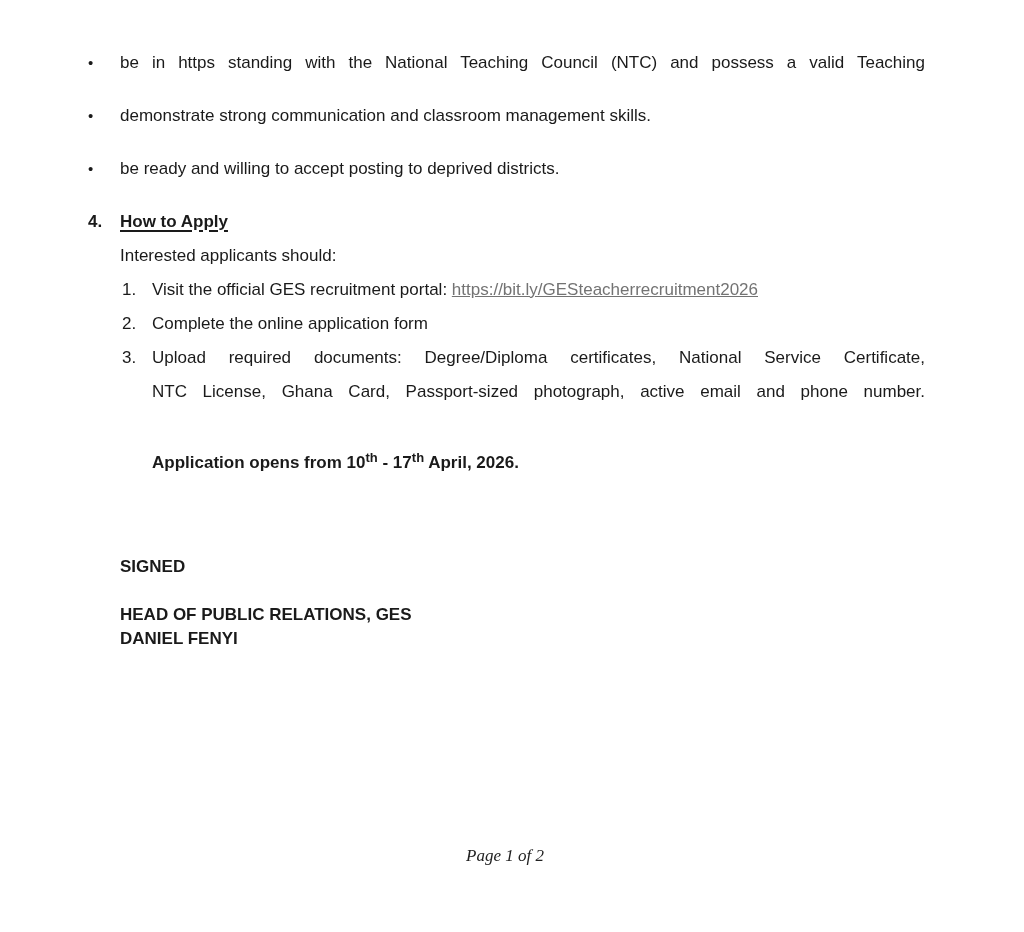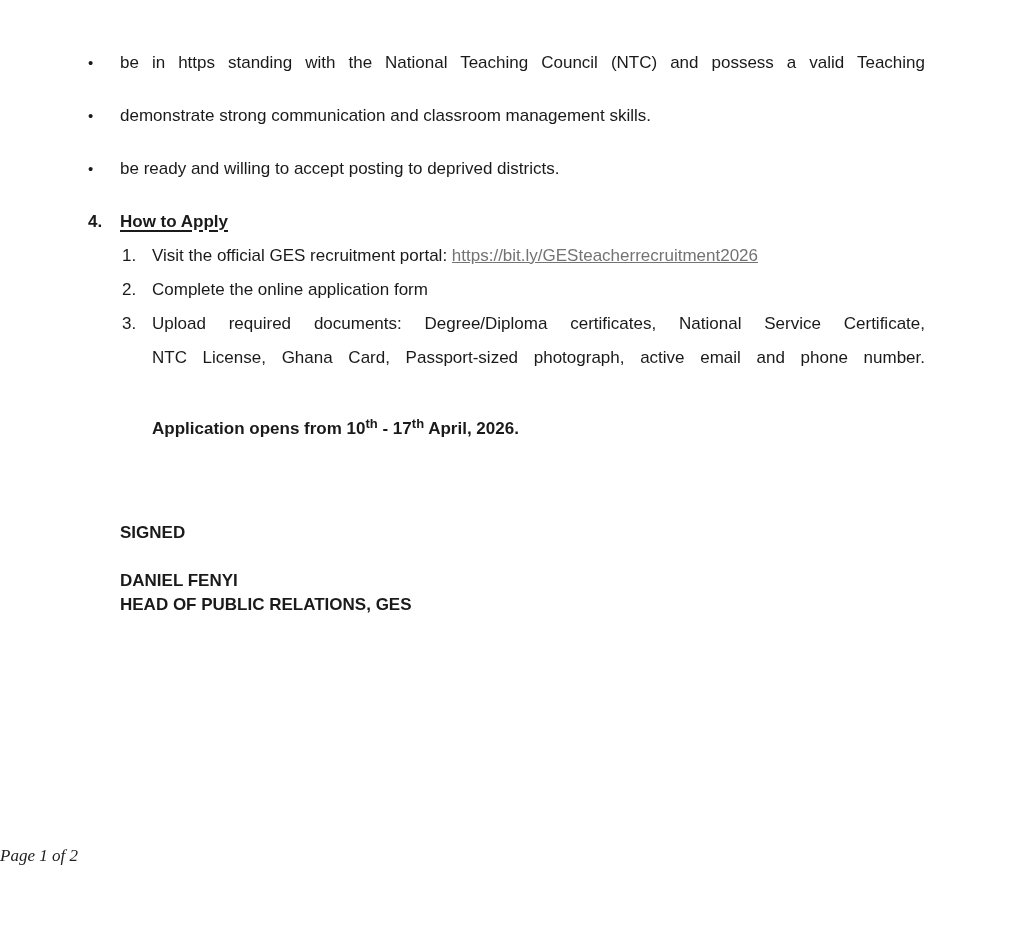--- a/index.html
+++ b/index.html
@@ -95,21 +95,21 @@
     margin-top: 19px;
     padding-left: 32px;
     font-weight: bold;
     line-height: 24px;
   }
   .footer {
     position: absolute;
     left: 0;
     right: 14px;
     top: 845px;
-    text-align: left;
+    text-align: center;
     font-family: "Liberation Serif", serif;
     font-style: italic;
     font-size: 17px;
     line-height: 22px;
     color: #222222;
   }
 </style>
 </head>
 <body>
 
@@ -135,20 +135,21 @@
       <div class="btext">
         <div>be ready and willing to accept posting to deprived districts.</div>
       </div>
     </div>
 
     <div class="section-heading">
       <span class="marker">4.</span>
       <span class="title">How to Apply</span>
     </div>
 
+    <div class="intro">Interested applicants should:</div>
 
     <div class="num-item">
       <span class="num">1.</span>
       <div class="ntext">
         <span>Visit the official GES recruitment portal: </span><a class="doc-link">https://bit.ly/GESteacherrecruitment2026</a>
       </div>
     </div>
 
     <div class="num-item">
       <span class="num">2.</span>
@@ -163,20 +164,20 @@
       </div>
     </div>
 
     <div class="app-opens">
       <span>Application opens from 10</span><sup>th</sup><span> - 17</span><sup>th</sup><span> April, 2026.</span>
     </div>
 
     <div class="signed">SIGNED</div>
 
     <div class="sig-block">
+      <div>HEAD OF PUBLIC RELATIONS, GES</div>
       <div>DANIEL FENYI</div>
-      <div>HEAD OF PUBLIC RELATIONS, GES</div>
     </div>
 
   </div>
 
   <div class="footer">Page 1 of 2</div>
 </div>
 
 </body></html>

